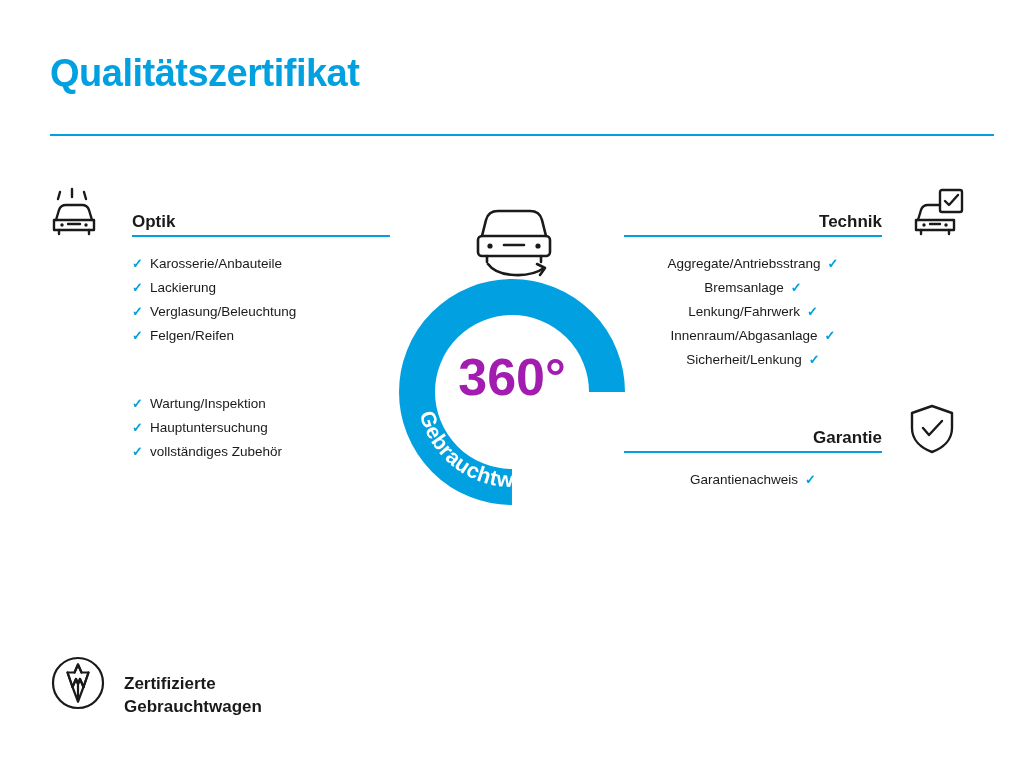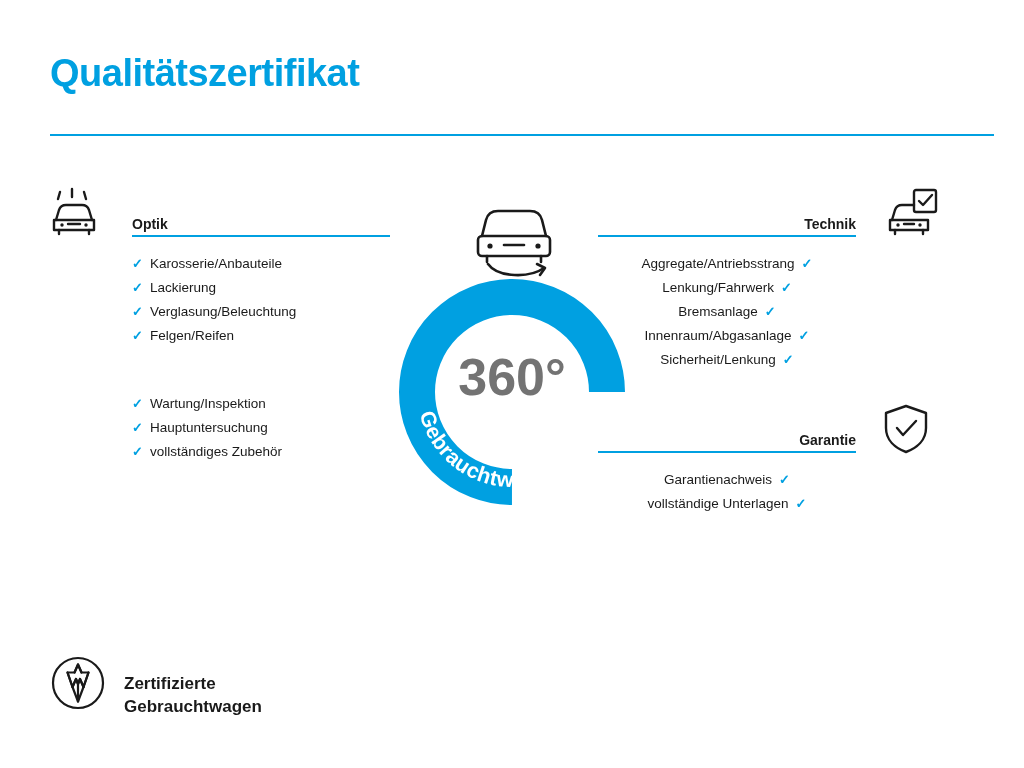--- a/index.html
+++ b/index.html
@@ -41,34 +41,34 @@
 
   
   .col-left {
     position: absolute;
     left: 40px;
     top: 200px;
     width: 350px;
   }
   .col-right {
     position: absolute;
-    left: 598px;
+    left: 624px;
     top: 200px;
     width: 350px;
   }
 
   .block { position: relative; }
   .block + .block { margin-top: 44px; }
 
   .block-head {
     position: relative;
     height: 42px;
   }
   .block-title {
-    font-size: 14px;
+    font-size: 17px;
     font-weight: bold;
     color: #1a1a1a;
     position: absolute;
     bottom: 10px;
   }
   .left .block-title { left: 92px; }
   .right .block-title { right: 92px; }
 
   .title-rule {
     position: absolute;
@@ -131,21 +131,21 @@
     top: 0;
     width: 280px;
     height: 300px;
     display: flex;
     align-items: center;
     justify-content: center;
     padding-top: 62px;
     box-sizing: border-box;
     font-size: 52px;
     font-weight: bold;
-    color: #737373;
+    color: #a21caf;
     pointer-events: none;
   }
   .car-top {
     position: absolute;
     left: 82px;
     top: 6px;
     width: 120px;
     height: 86px;
   }
 
@@ -225,41 +225,40 @@
             <circle cx="26" cy="39" r="1.7" fill="#1a1a1a" stroke="none"></circle>
             <circle cx="48" cy="39" r="1.7" fill="#1a1a1a" stroke="none"></circle>
             <path d="M32 38 h10"></path>
           </svg>
         </div>
         <div class="block-title">Technik</div>
         <div class="title-rule"></div>
       </div>
       <ul class="items">
         <li><span>Aggregate/Antriebsstrang</span><span class="check">✓</span></li>
+        <li><span>Bremsanlage</span><span class="check">✓</span></li>
         <li><span>Lenkung/Fahrwerk</span><span class="check">✓</span></li>
-        <li><span>Bremsanlage</span><span class="check">✓</span></li>
         <li><span>Innenraum/Abgasanlage</span><span class="check">✓</span></li>
         <li><span>Sicherheit/Lenkung</span><span class="check">✓</span></li>
       </ul>
     </div>
 
     <div class="block right">
       <div class="block-head">
         <div class="block-icon">
           <svg viewBox="0 0 68 54" width="68" height="54" fill="none" stroke="#1a1a1a" stroke-width="2.4" stroke-linecap="round" stroke-linejoin="round">
             <path d="M34 4 L54 11 V26 C54 38 45 46 34 50 C23 46 14 38 14 26 V11 Z"></path>
             <path d="M25 26 l6 7 l13 -14"></path>
           </svg>
         </div>
         <div class="block-title">Garantie</div>
         <div class="title-rule"></div>
       </div>
       <ul class="items">
         <li><span>Garantienachweis</span><span class="check">✓</span></li>
-        <li><span>vollständige Unterlagen</span><span class="check">✓</span></li>
       </ul>
     </div>
 
   </div>
 
   <div class="center">
 
     <div class="car-top">
       <svg viewBox="0 0 120 86" width="120" height="86" fill="none" stroke="#1a1a1a" stroke-width="2.6" stroke-linecap="round" stroke-linejoin="round">
         <path d="M28 34 L32 18 C33.5 12 37 9 44 9 L76 9 C83 9 86.5 12 88 18 L92 34"></path>

